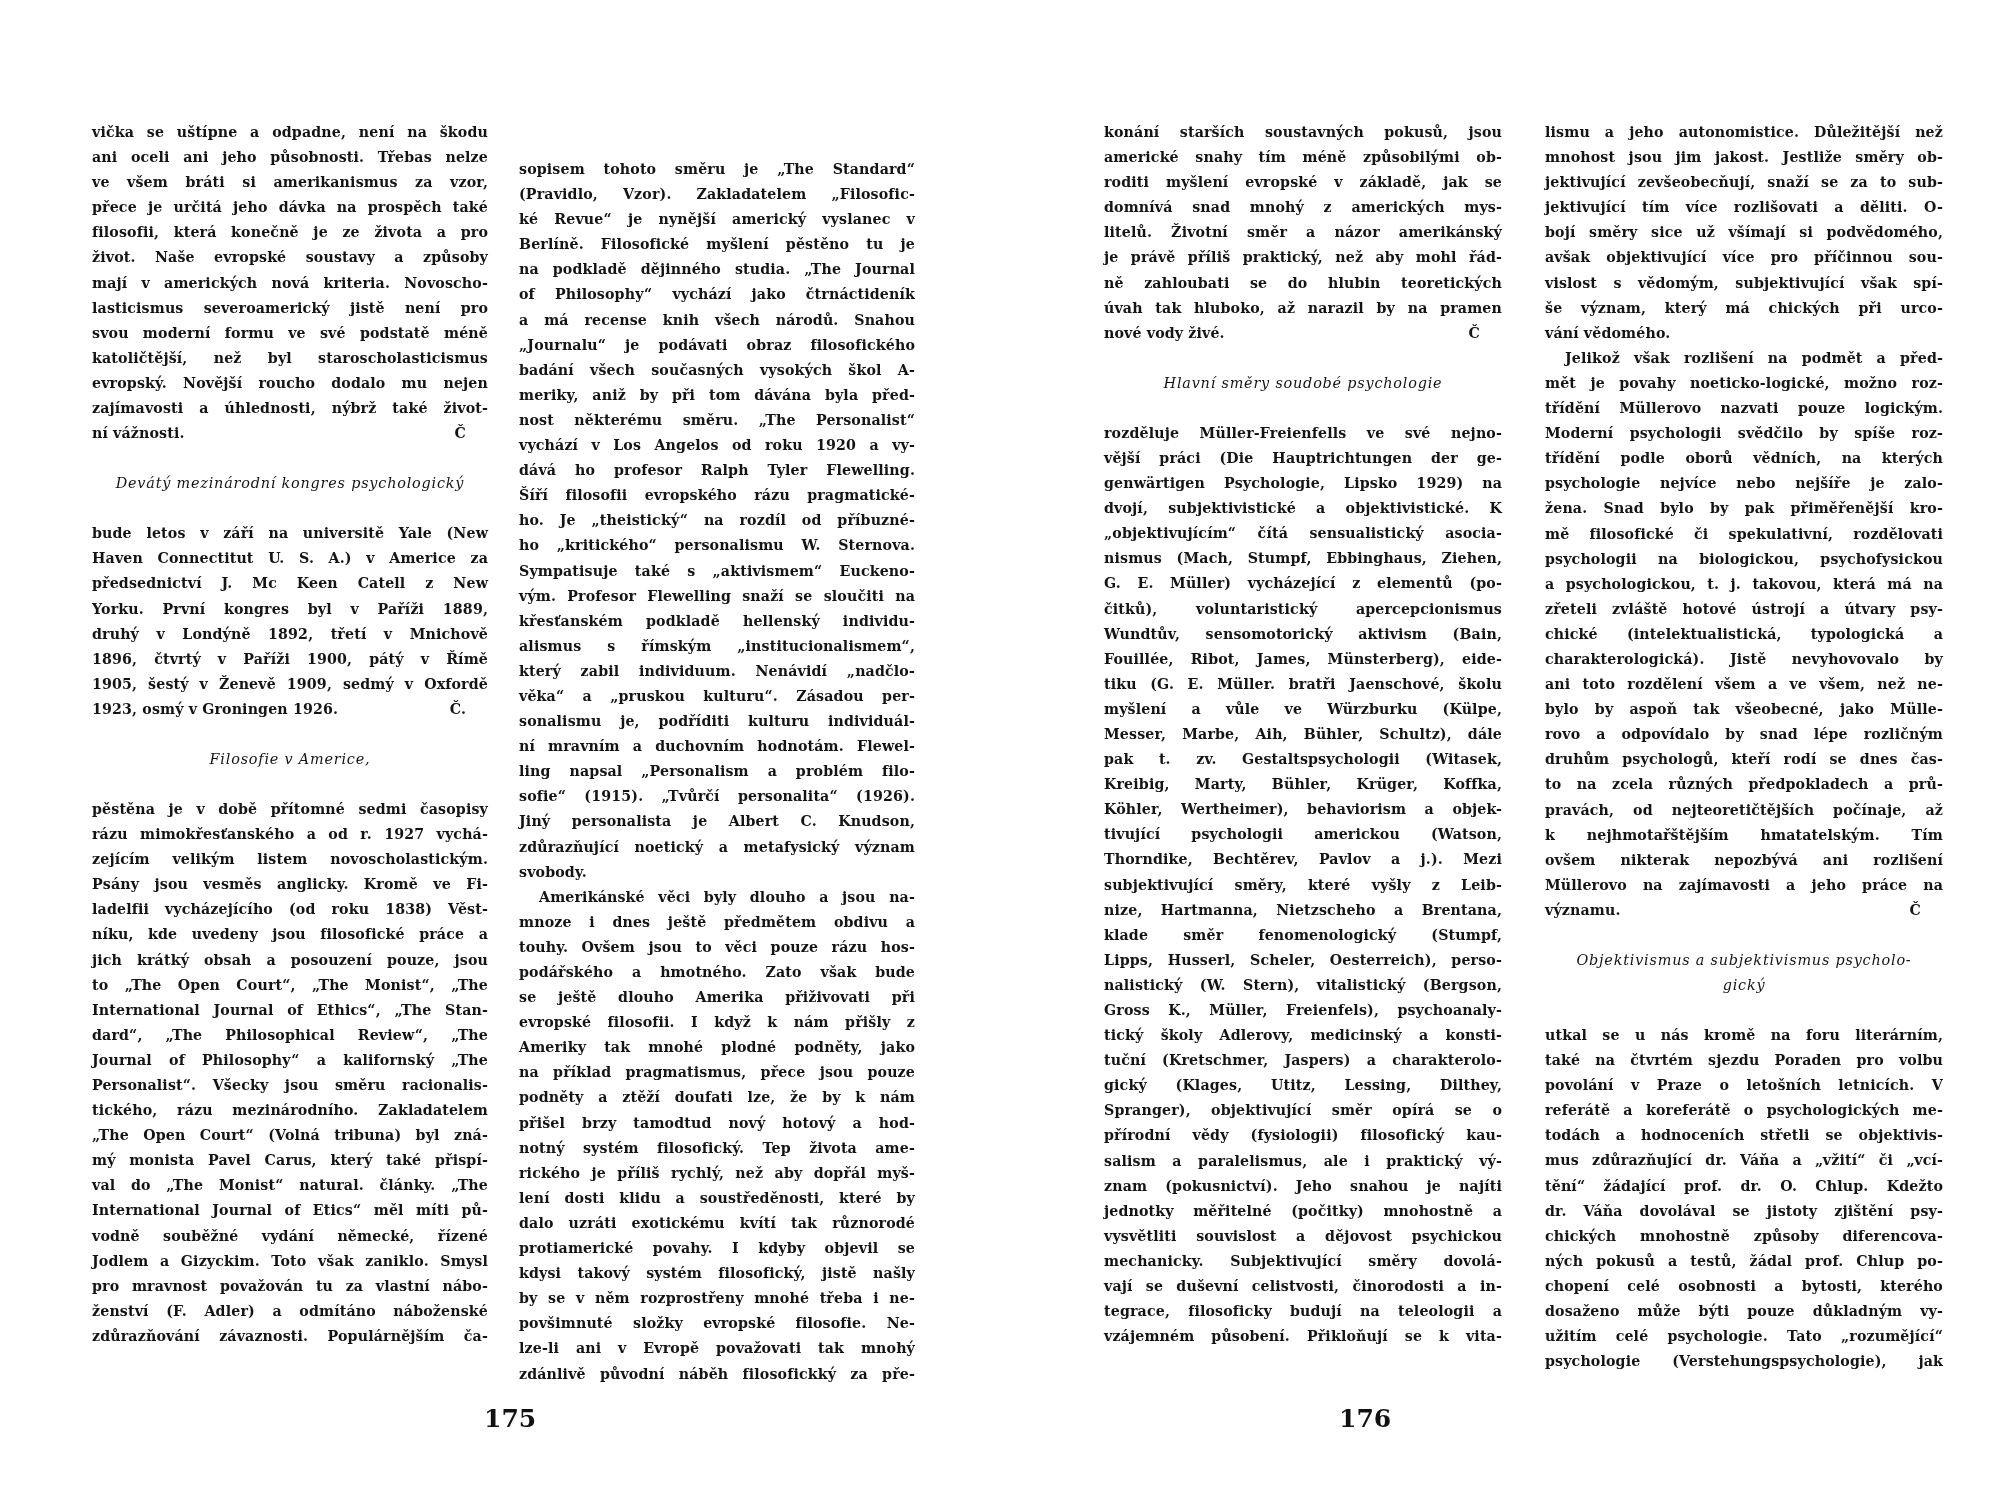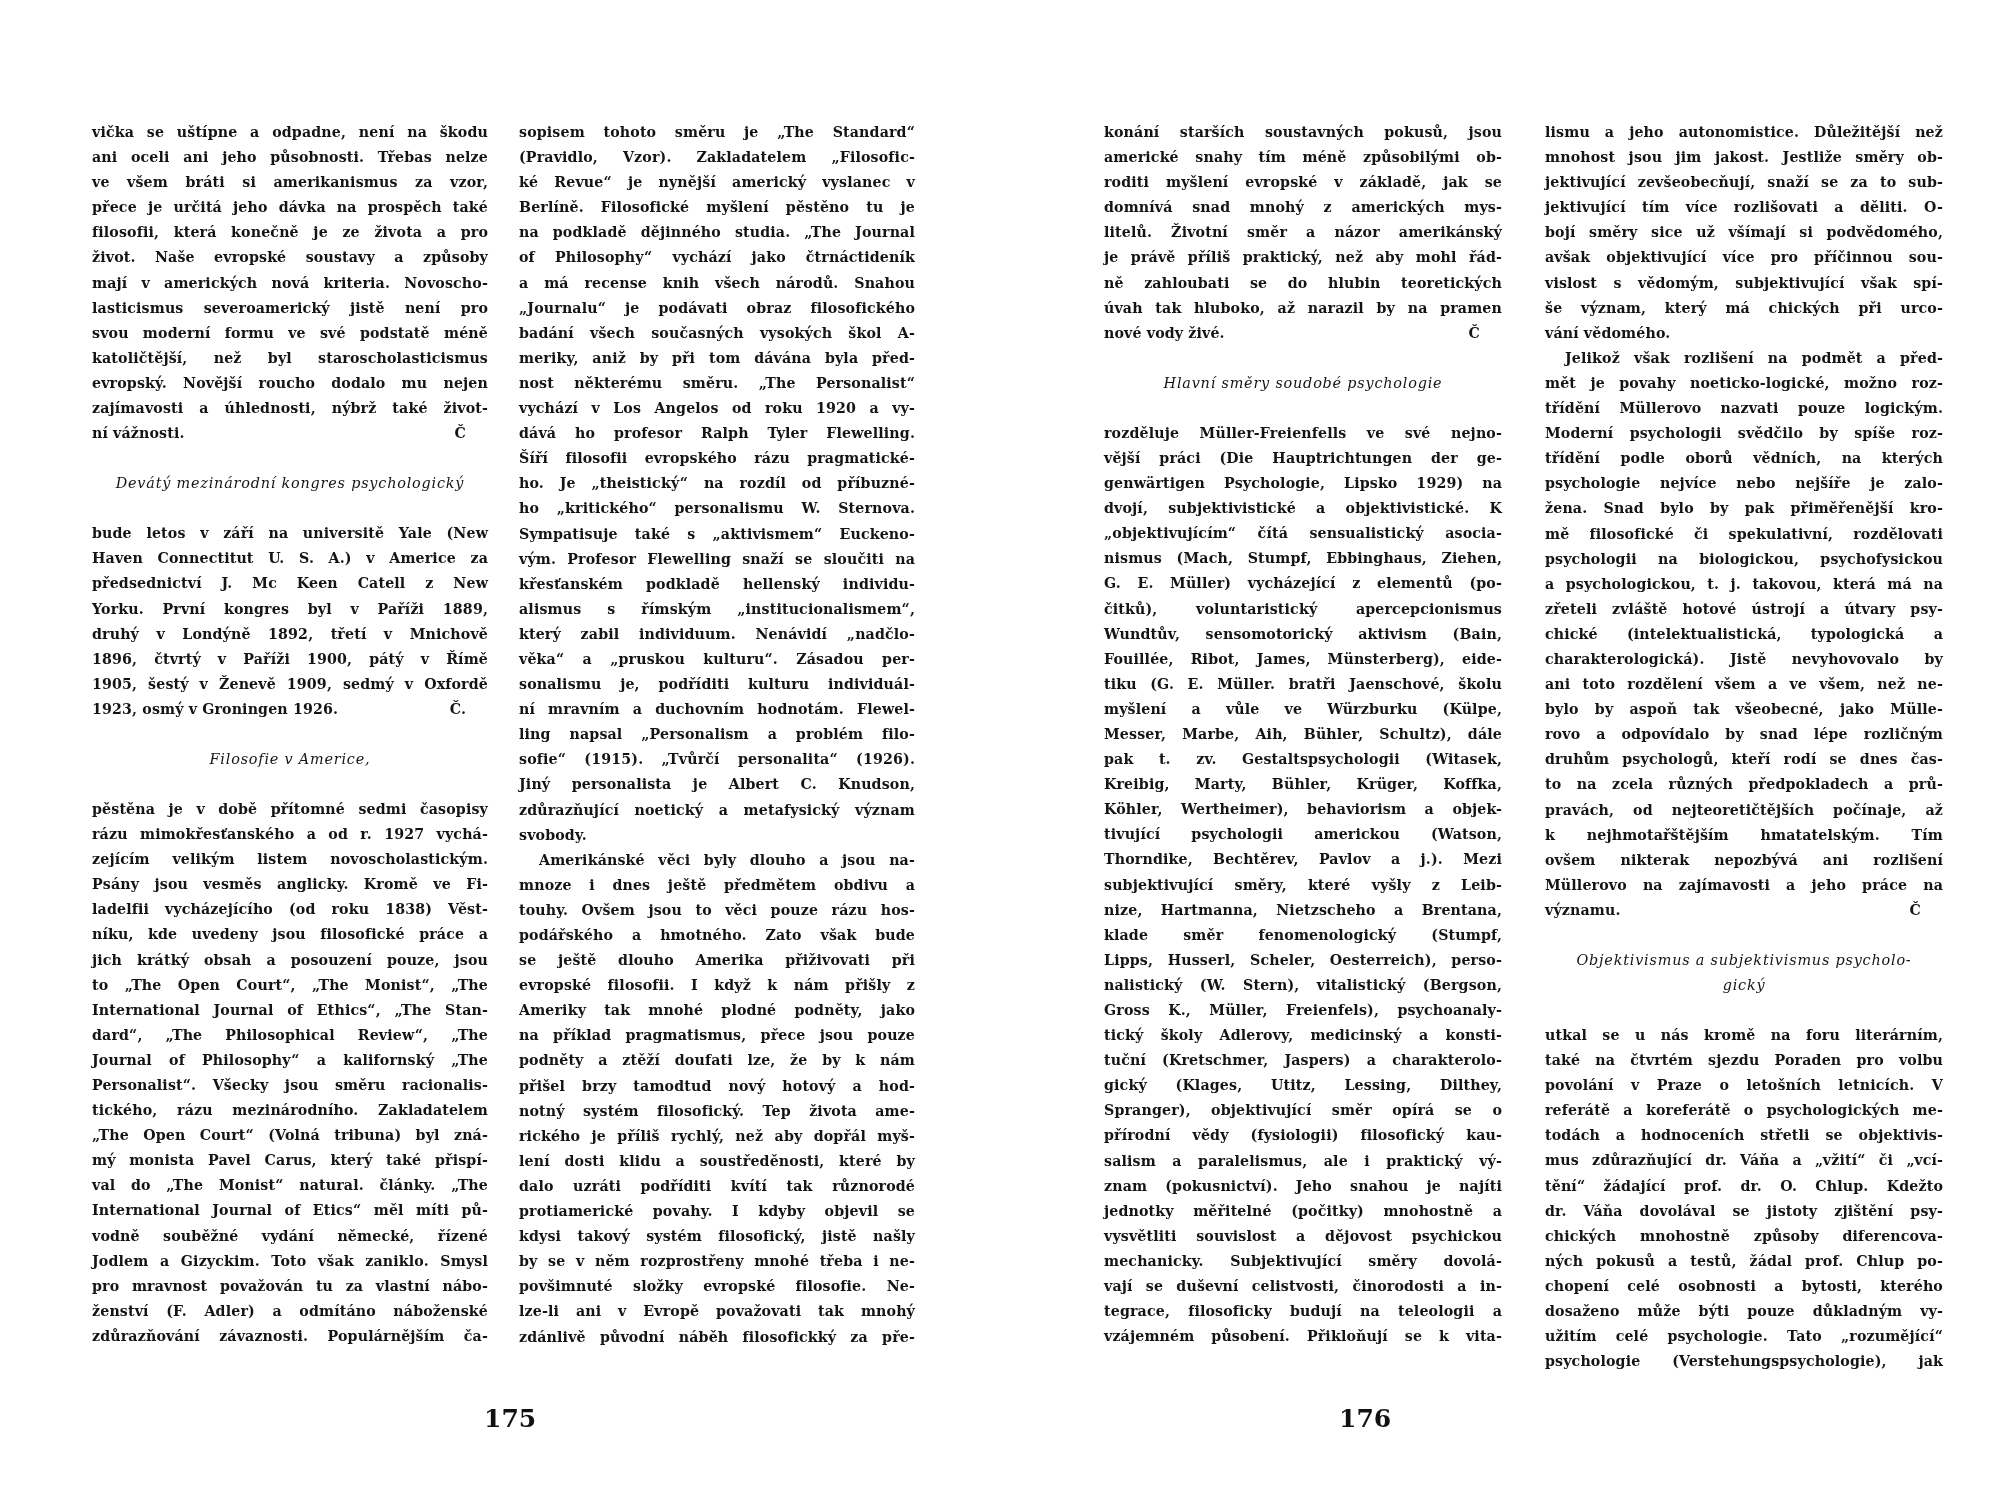--- a/index.html
+++ b/index.html
@@ -18,21 +18,21 @@
     display: block; font-style: italic; font-weight: normal; text-align: center;
     font-family: "DejaVu Serif", serif; font-size: 14.4px; letter-spacing: 0.8px;
     line-height: 25px;
   }
   .gap { display: block; height: 25px; }
   .pagenum {
     position: absolute; top: 1404px; font-family: "DejaVu Serif", serif;
     font-weight: bold; font-size: 25px; color: #111;
   }
   #c1 { left: 92px; }
-  #c2 { left: 519px; }
+  #c2 { left: 519px; margin-top: 37px; }
   #c3 { left: 1104px; width: 398px; }
   #c4 { left: 1545px; width: 398px; }
 </style>
 </head>
 <body>
 
 <div class="spread">
   <div class="col" id="c1">
       <div>
         <span class="line"><span>vička se uštípne a odpadne, není na škodu</span></span>
@@ -129,21 +129,21 @@
         <span class="line"><span>podářského a hmotného. Zato však bude</span></span>
         <span class="line"><span>se ještě dlouho Amerika přiživovati při</span></span>
         <span class="line"><span>evropské filosofii. I když k nám přišly z</span></span>
         <span class="line"><span>Ameriky tak mnohé plodné podněty, jako</span></span>
         <span class="line"><span>na příklad pragmatismus, přece jsou pouze</span></span>
         <span class="line"><span>podněty a ztěží doufati lze, že by k nám</span></span>
         <span class="line"><span>přišel brzy tamodtud nový hotový a hod-</span></span>
         <span class="line"><span>notný systém filosofický. Tep života ame-</span></span>
         <span class="line"><span>rického je příliš rychlý, než aby dopřál myš-</span></span>
         <span class="line"><span>lení dosti klidu a soustředěnosti, které by</span></span>
-        <span class="line"><span>dalo uzráti podříditi kvítí tak různorodé</span></span>
+        <span class="line"><span>dalo uzráti exotickému kvítí tak různorodé</span></span>
         <span class="line"><span>protiamerické povahy. I kdyby objevil se</span></span>
         <span class="line"><span>kdysi takový systém filosofický, jistě našly</span></span>
         <span class="line"><span>by se v něm rozprostřeny mnohé třeba i ne-</span></span>
         <span class="line"><span>povšimnuté složky evropské filosofie. Ne-</span></span>
         <span class="line"><span>lze-li ani v Evropě považovati tak mnohý</span></span>
         <span class="line"><span>zdánlivě původní náběh filosofickký za pře-</span></span>
       </div>
     </div>
   <div class="col" id="c3">
       <div>

